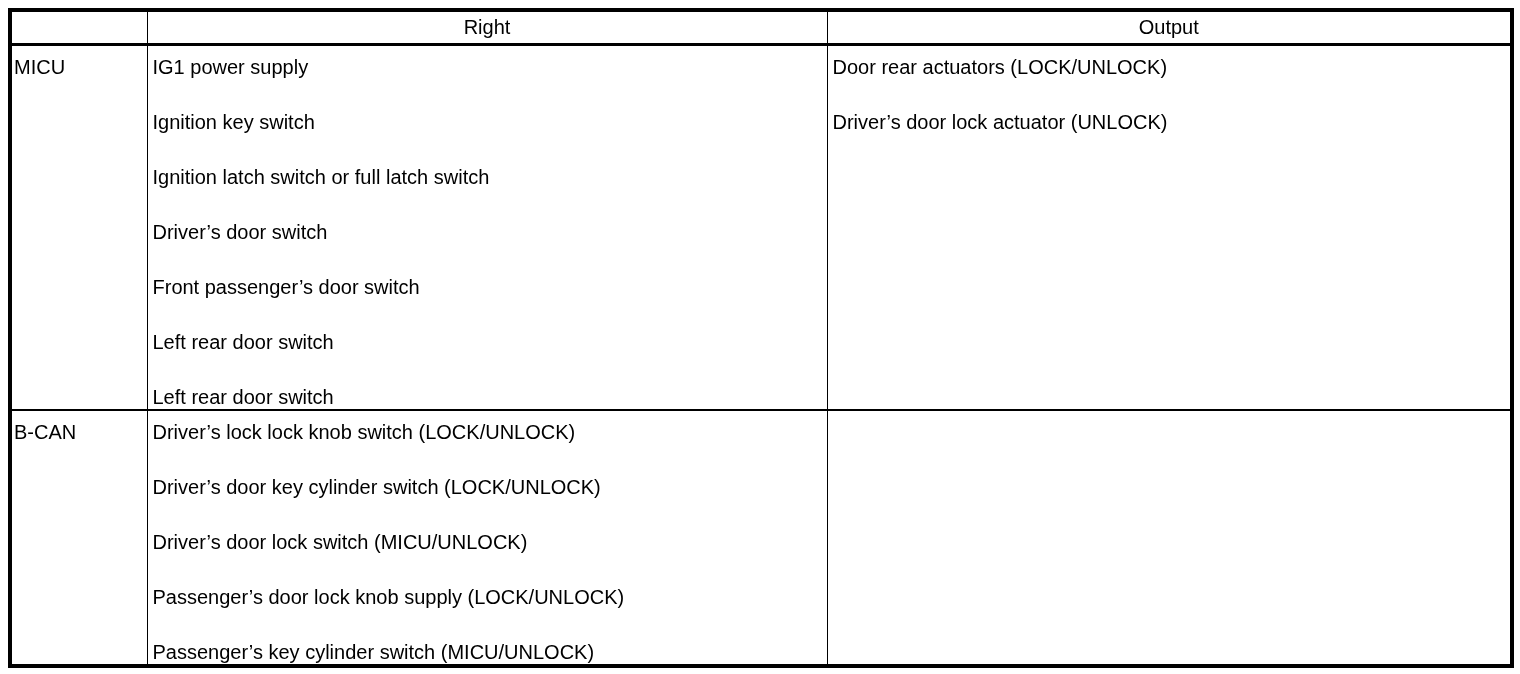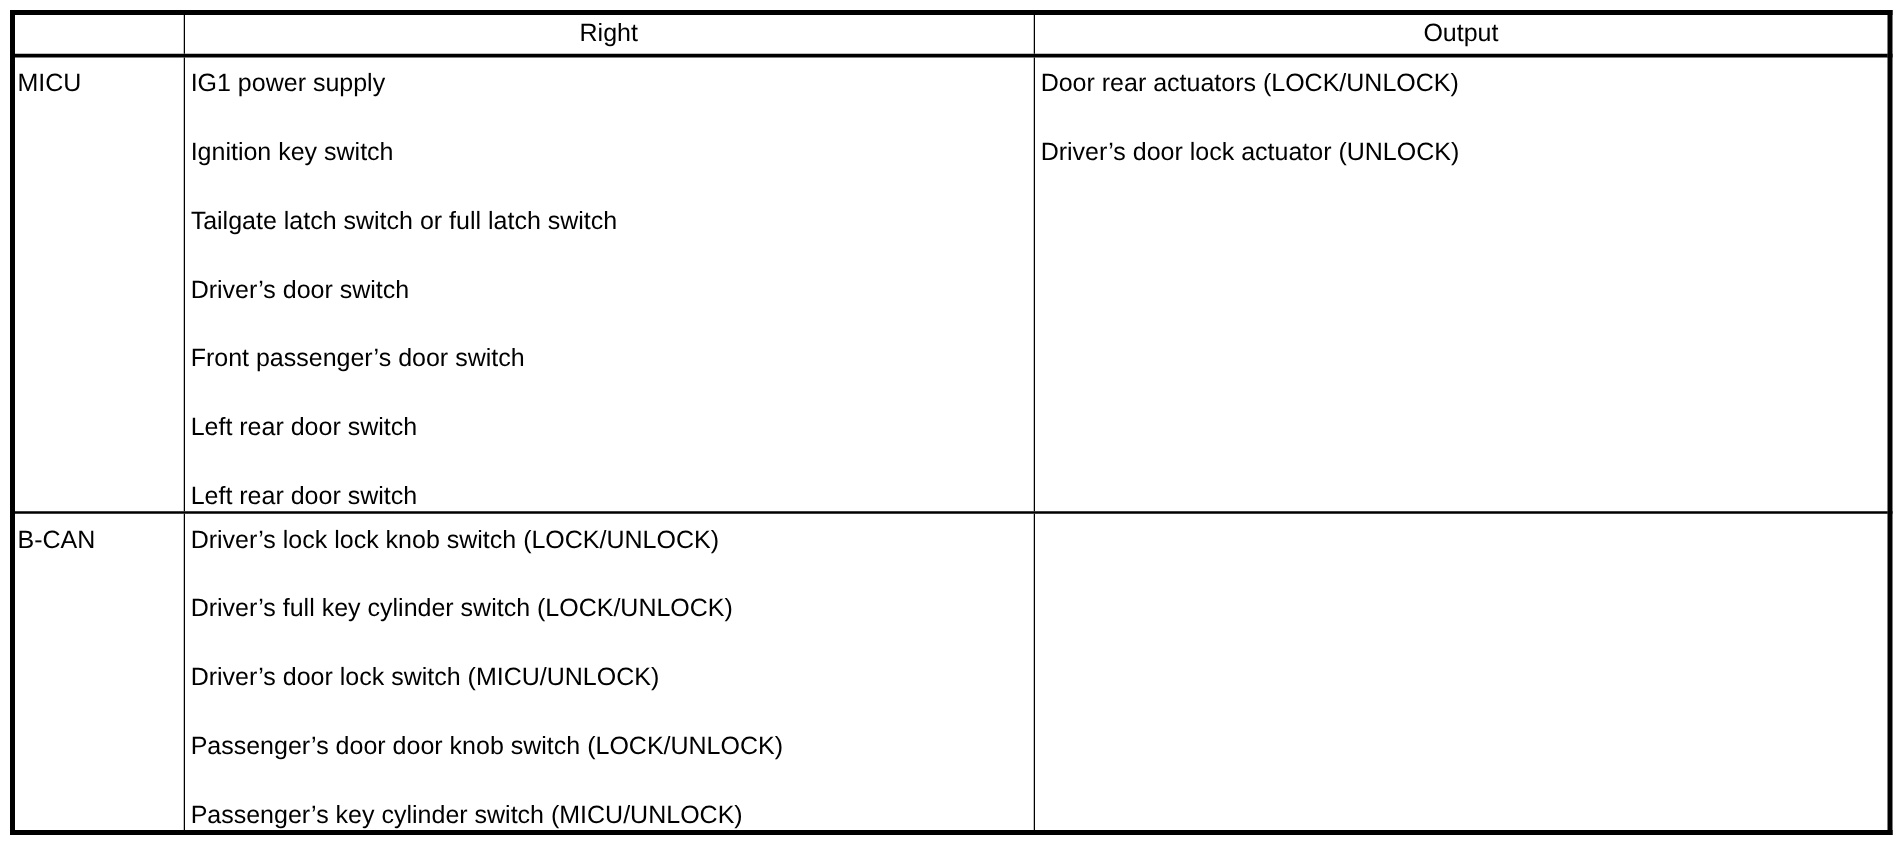--- a/index.html
+++ b/index.html
@@ -77,21 +77,21 @@
     <tr class="row-micu">
       <td class="source-cell">
         <div class="cell-pad">
           <p>MICU</p>
         </div>
       </td>
       <td>
         <div class="cell-pad">
           <p>IG1 power supply</p>
           <p>Ignition key switch</p>
-          <p>Tailgate latch switch or full latch switch</p>
+          <p>Ignition latch switch or full latch switch</p>
           <p>Driver’s door switch</p>
           <p>Front passenger’s door switch</p>
           <p>Left rear door switch</p>
           <p>Left rear door switch</p>
         </div>
       </td>
       <td>
         <div class="cell-pad">
           <p>Door rear actuators (LOCK/UNLOCK)</p>
           <p>Driver’s door lock actuator (UNLOCK)</p>
@@ -100,23 +100,23 @@
     </tr>
     <tr class="row-bcan">
       <td class="source-cell">
         <div class="cell-pad">
           <p>B-CAN</p>
         </div>
       </td>
       <td>
         <div class="cell-pad">
           <p>Driver’s lock lock knob switch (LOCK/UNLOCK)</p>
-          <p>Driver’s full key cylinder switch (LOCK/UNLOCK)</p>
+          <p>Driver’s door key cylinder switch (LOCK/UNLOCK)</p>
           <p>Driver’s door lock switch (MICU/UNLOCK)</p>
-          <p>Passenger’s door door knob switch (LOCK/UNLOCK)</p>
+          <p>Passenger’s door lock knob supply (LOCK/UNLOCK)</p>
           <p>Passenger’s key cylinder switch (MICU/UNLOCK)</p>
         </div>
       </td>
       <td>
         <div class="cell-pad"></div>
       </td>
     </tr>
   </tbody>
 </table>
 

